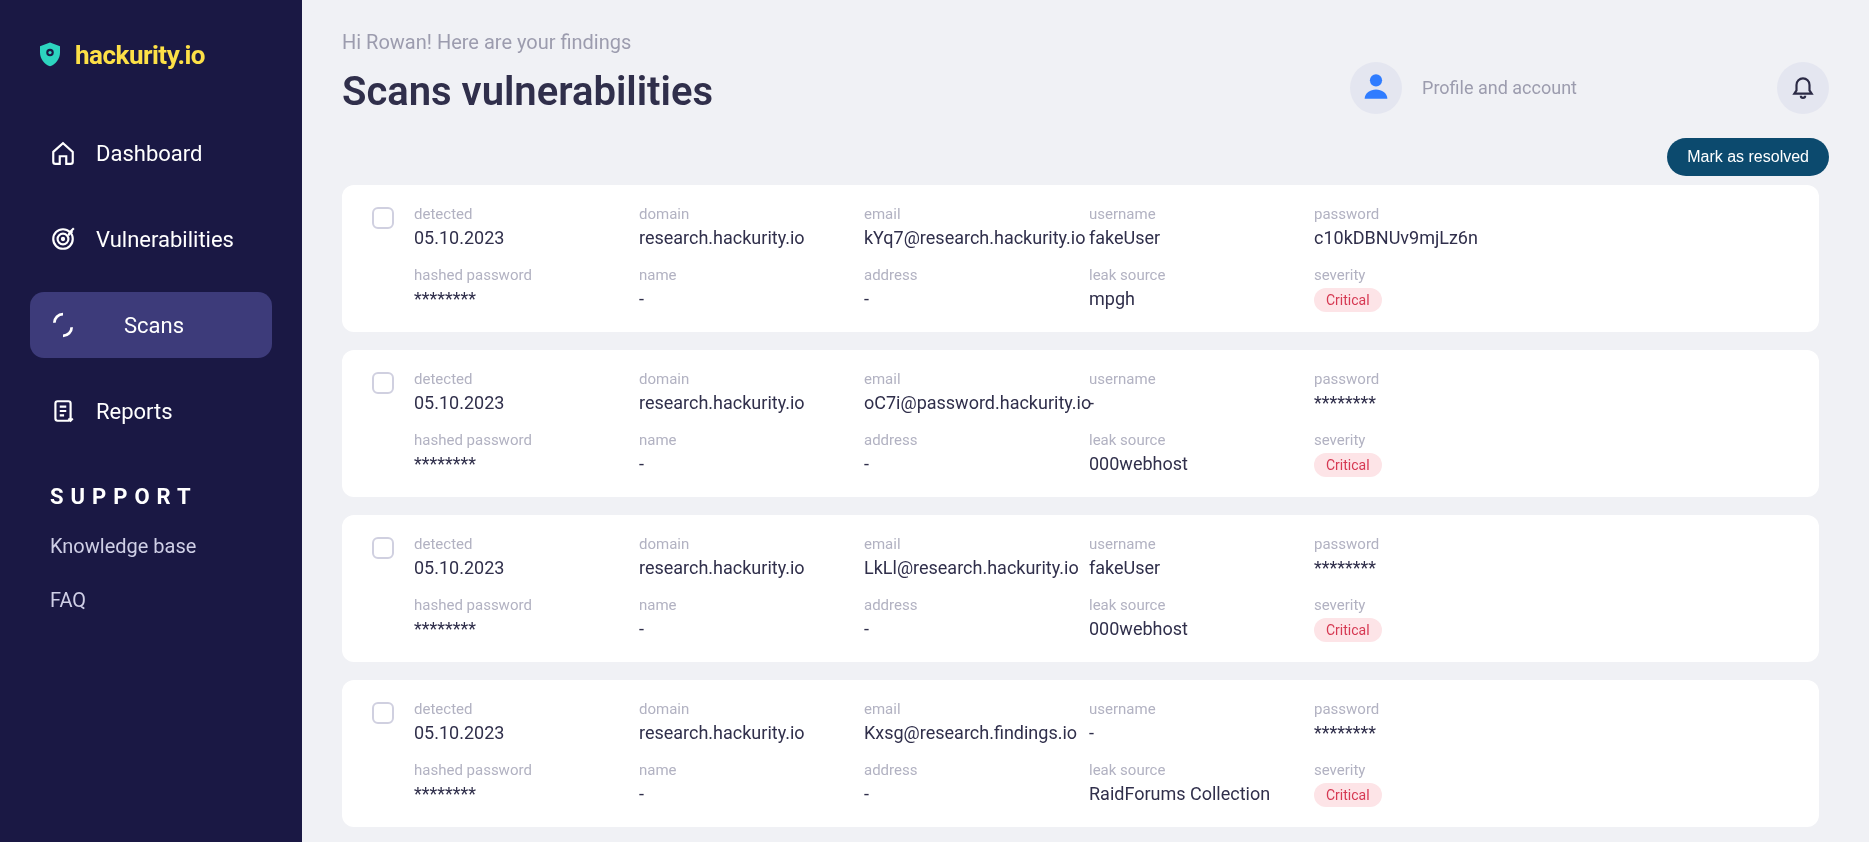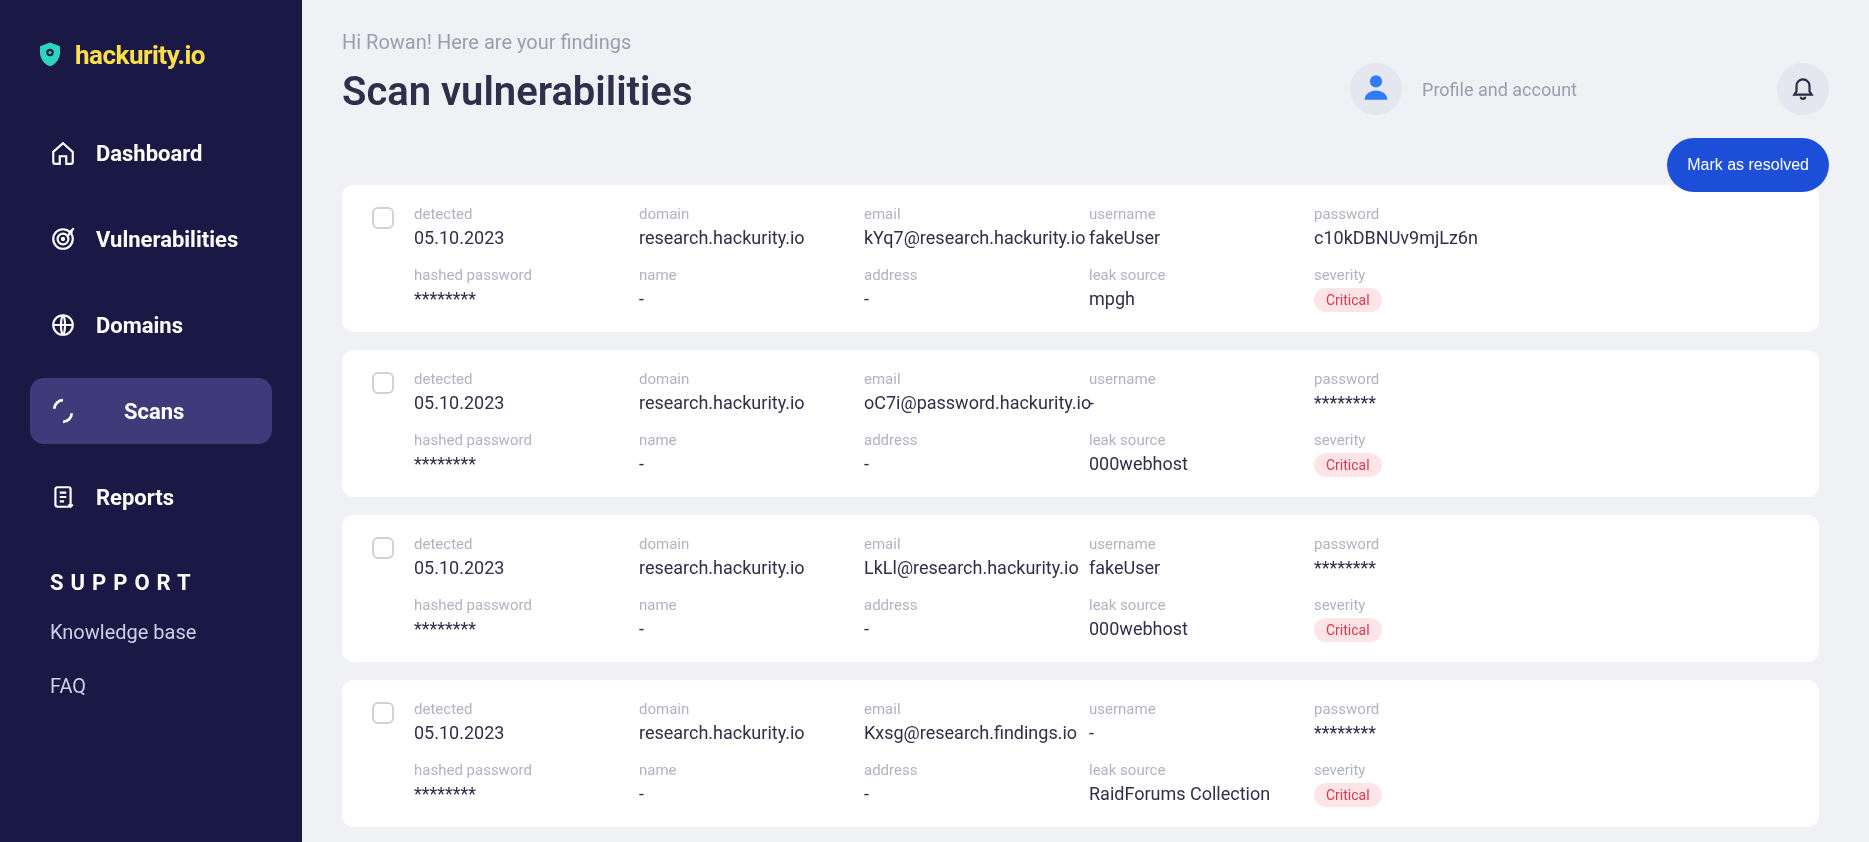--- a/index.html
+++ b/index.html
@@ -28,21 +28,21 @@
     width: 30px; height: 30px;
     margin-right: 10px;
     color: #2dd4bf;
   }
   .logo-text {
     color: #fde047;
     font-size: 26px;
     font-weight: 700;
     letter-spacing: -0.5px;
   }
-  .nav { padding: 0 30px; font-weight: bold; }
+  .nav { padding: 0 30px; }
   .nav-item {
     display: flex;
     align-items: center;
     padding: 20px 20px;
     color: #fff;
     font-size: 22px;
     border-radius: 14px;
     margin-bottom: 20px;
     cursor: pointer;
   }
@@ -74,21 +74,21 @@
     background: #f0f1f5;
     padding: 30px 40px 0 40px;
     height: 100%;
     overflow: hidden;
     display: flex;
     flex-direction: column;
   }
   .header {
     display: flex;
     justify-content: space-between;
-    align-items: flex-end;
+    align-items: center;
   }
   .greeting {
     color: #9c9cae;
     font-size: 20px;
     margin-bottom: 14px;
   }
   .page-title {
     color: #302f4b;
     font-size: 40px;
     font-weight: 600;
@@ -122,24 +122,24 @@
     display: flex;
     align-items: center;
     justify-content: center;
     color: #2b2a45;
     cursor: pointer;
   }
   .resolved-btn {
     position: absolute;
     right: 40px;
     top: 138px;
-    background: #1d4ed8;
+    background: #0c4a6e;
     color: #fff;
     font-size: 16px;
-    padding: 18px 20px;
+    padding: 10px 20px;
     border-radius: 999px;
     border: none;
     cursor: pointer;
   }
   
   .scroll-wrap {
     margin-top: 70px;
     flex: 1;
     overflow-y: auto;
     padding-right: 10px;
@@ -214,27 +214,20 @@
       </div>
       <div class="nav-item">
         <span class="nav-icon"><svg viewBox="0 0 24 24" fill="none" stroke="white" stroke-width="2">
             <circle cx="12" cy="12" r="9"></circle>
             <circle cx="12" cy="12" r="5"></circle>
             <circle cx="12" cy="12" r="1" fill="white"></circle>
             <path d="M18 6l4-4M18 6l-1 3M18 6l3-1"></path>
           </svg></span>
         <span>Vulnerabilities</span>
       </div>
-      <div class="nav-item">
-        <span class="nav-icon"><svg viewBox="0 0 24 24" fill="none" stroke="white" stroke-width="2">
-            <circle cx="12" cy="12" r="9"></circle>
-            <path d="M3 12h18M12 3c2.5 3 2.5 15 0 18M12 3c-2.5 3-2.5 15 0 18"></path>
-          </svg></span>
-        <span>Domains</span>
-      </div>
       <div class="nav-item active">
         <span class="nav-icon"><svg viewBox="0 0 24 24" fill="none" stroke="white" stroke-width="2.5">
             <path d="M4 10a8 8 0 018-8M20 14a8 8 0 01-8 8"></path>
           </svg></span>
         <span>Scans</span>
       </div>
       <div class="nav-item">
         <span class="nav-icon"><svg viewBox="0 0 24 24" fill="none" stroke="white" stroke-width="2">
             <rect x="5" y="3" width="14" height="18" rx="2"></rect>
             <path d="M9 8h6M9 12h6M9 16h4M17 19l2 2 2-2"></path>
@@ -247,21 +240,21 @@
   <div id="support-list">
       <a class="support-item">Knowledge base</a>
       <a class="support-item">FAQ</a>
     </div>
 </aside>
 
 <main class="main">
   <div class="header">
     <div>
       <div class="greeting">Hi Rowan! Here are your findings</div>
-      <h1 class="page-title">Scan vulnerabilities</h1>
+      <h1 class="page-title">Scans vulnerabilities</h1>
     </div>
     <div class="header-right">
       <div class="avatar">
         <span>
           <svg width="34" height="34" viewBox="0 0 24 24" fill="currentColor">
               <circle cx="12" cy="8" r="4.3"></circle>
               <path d="M4 21c0-4 4-6.5 8-6.5s8 2.5 8 6.5"></path>
             </svg>
         </span>
       </div>

